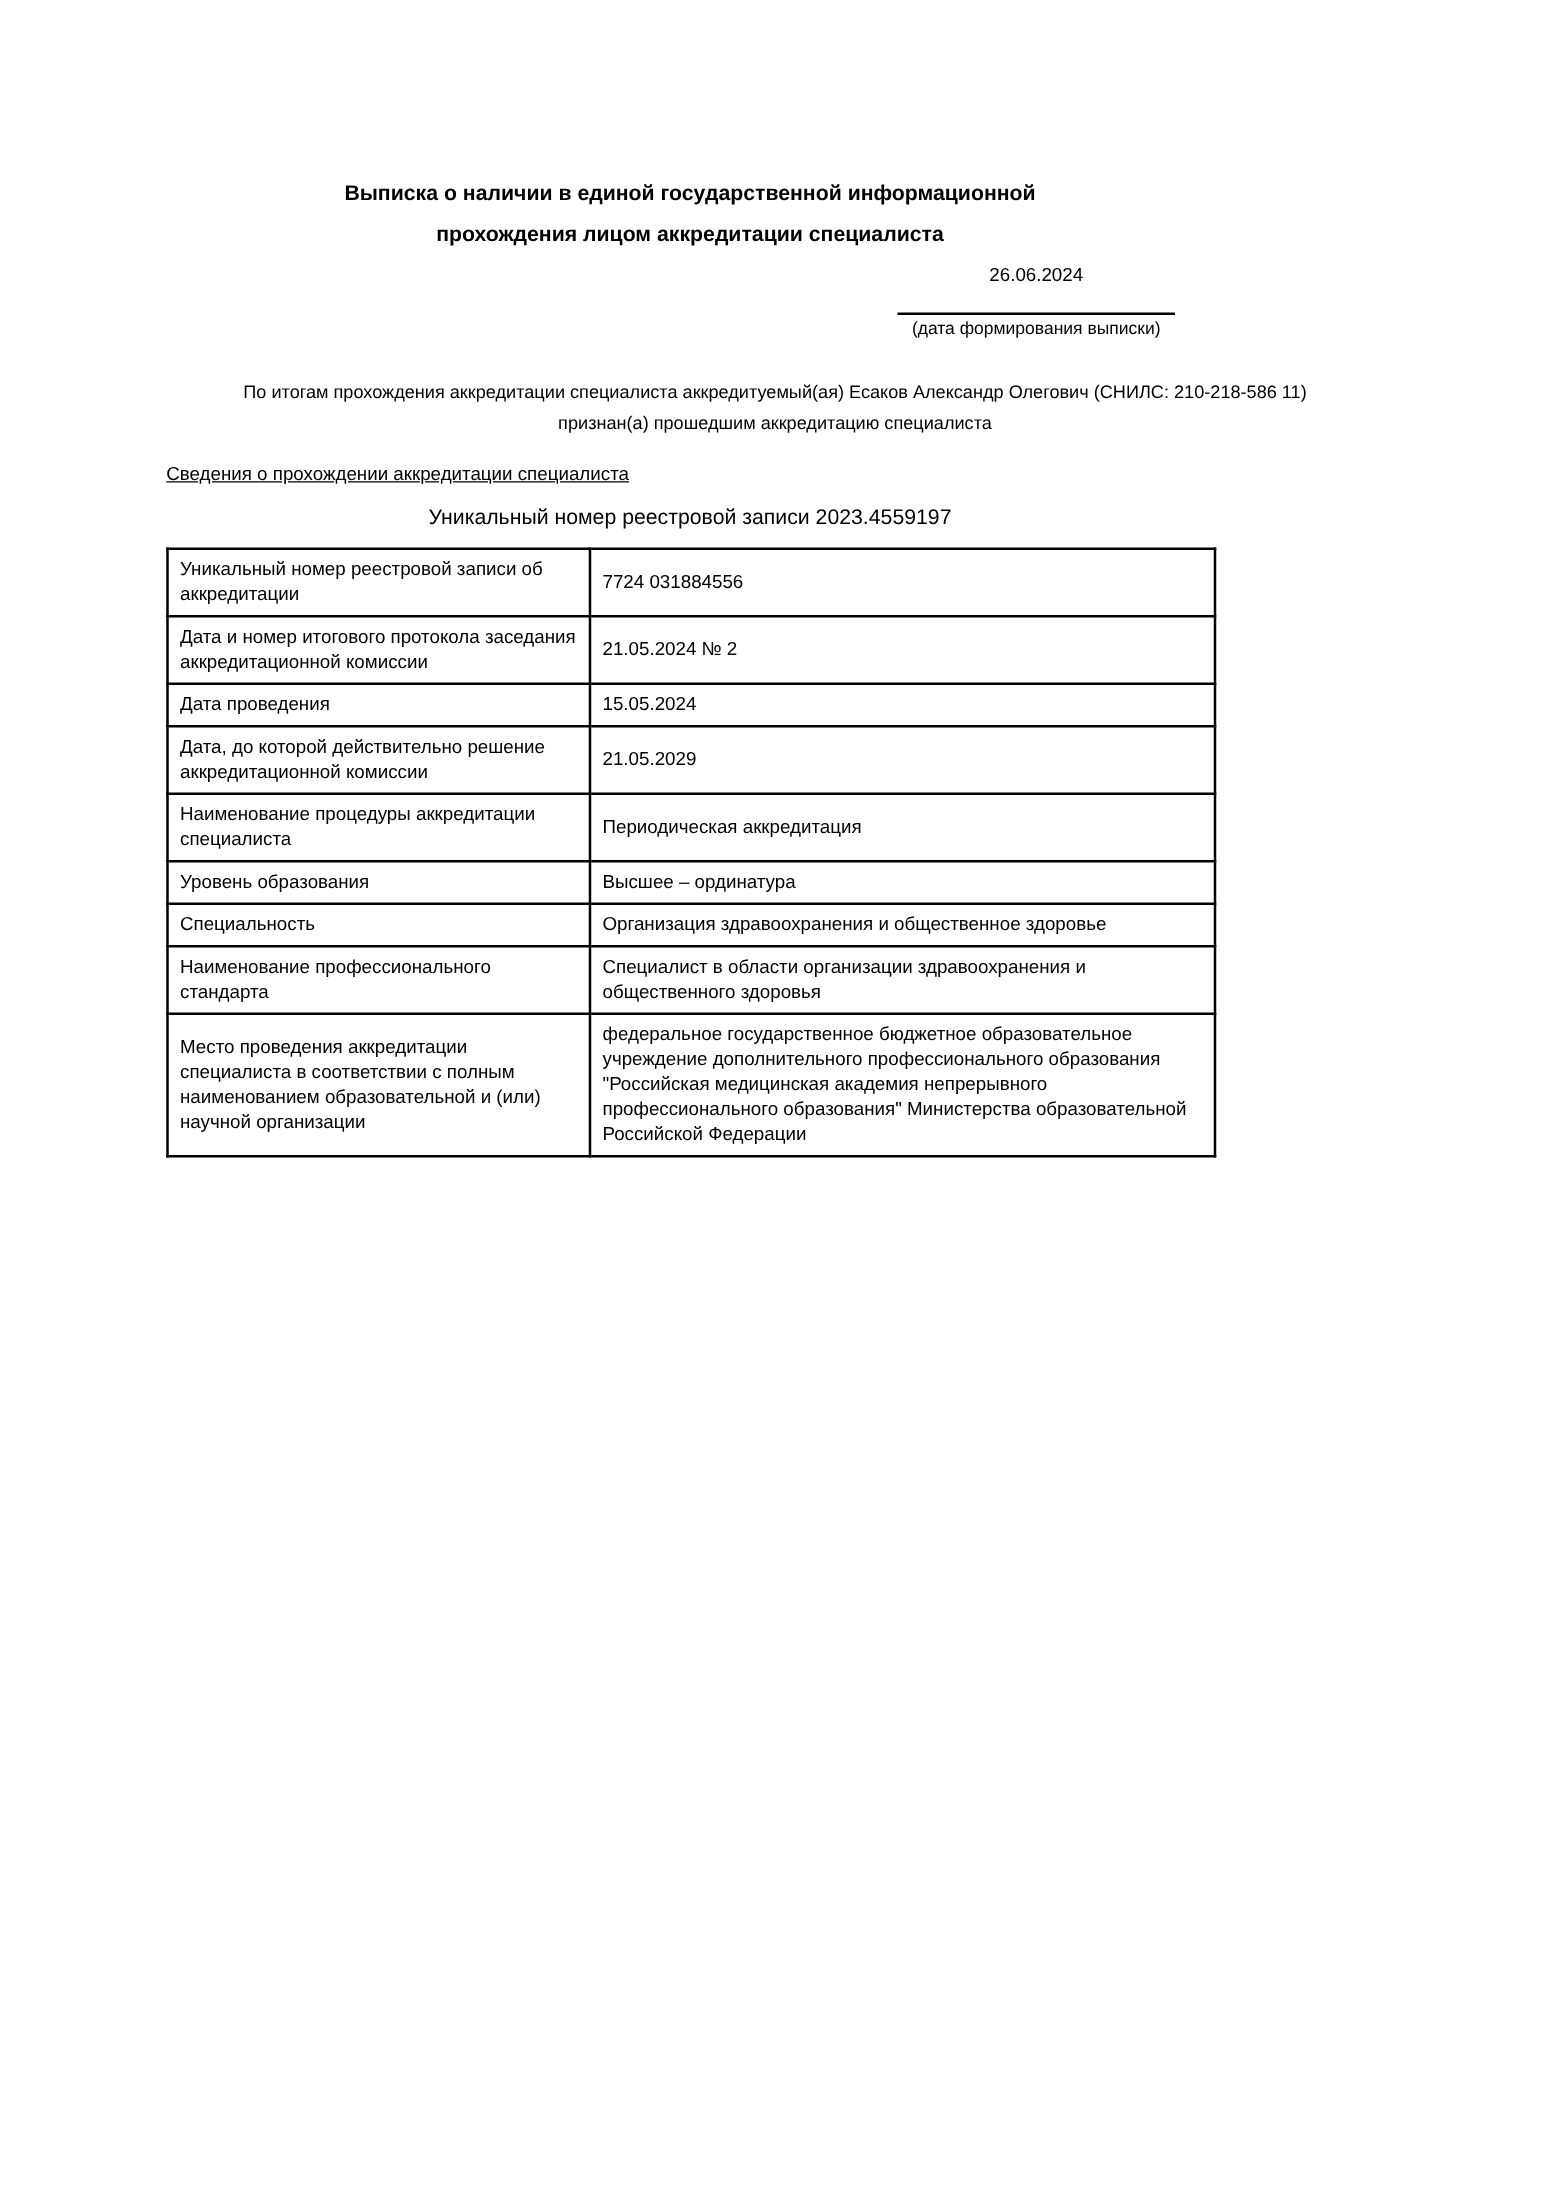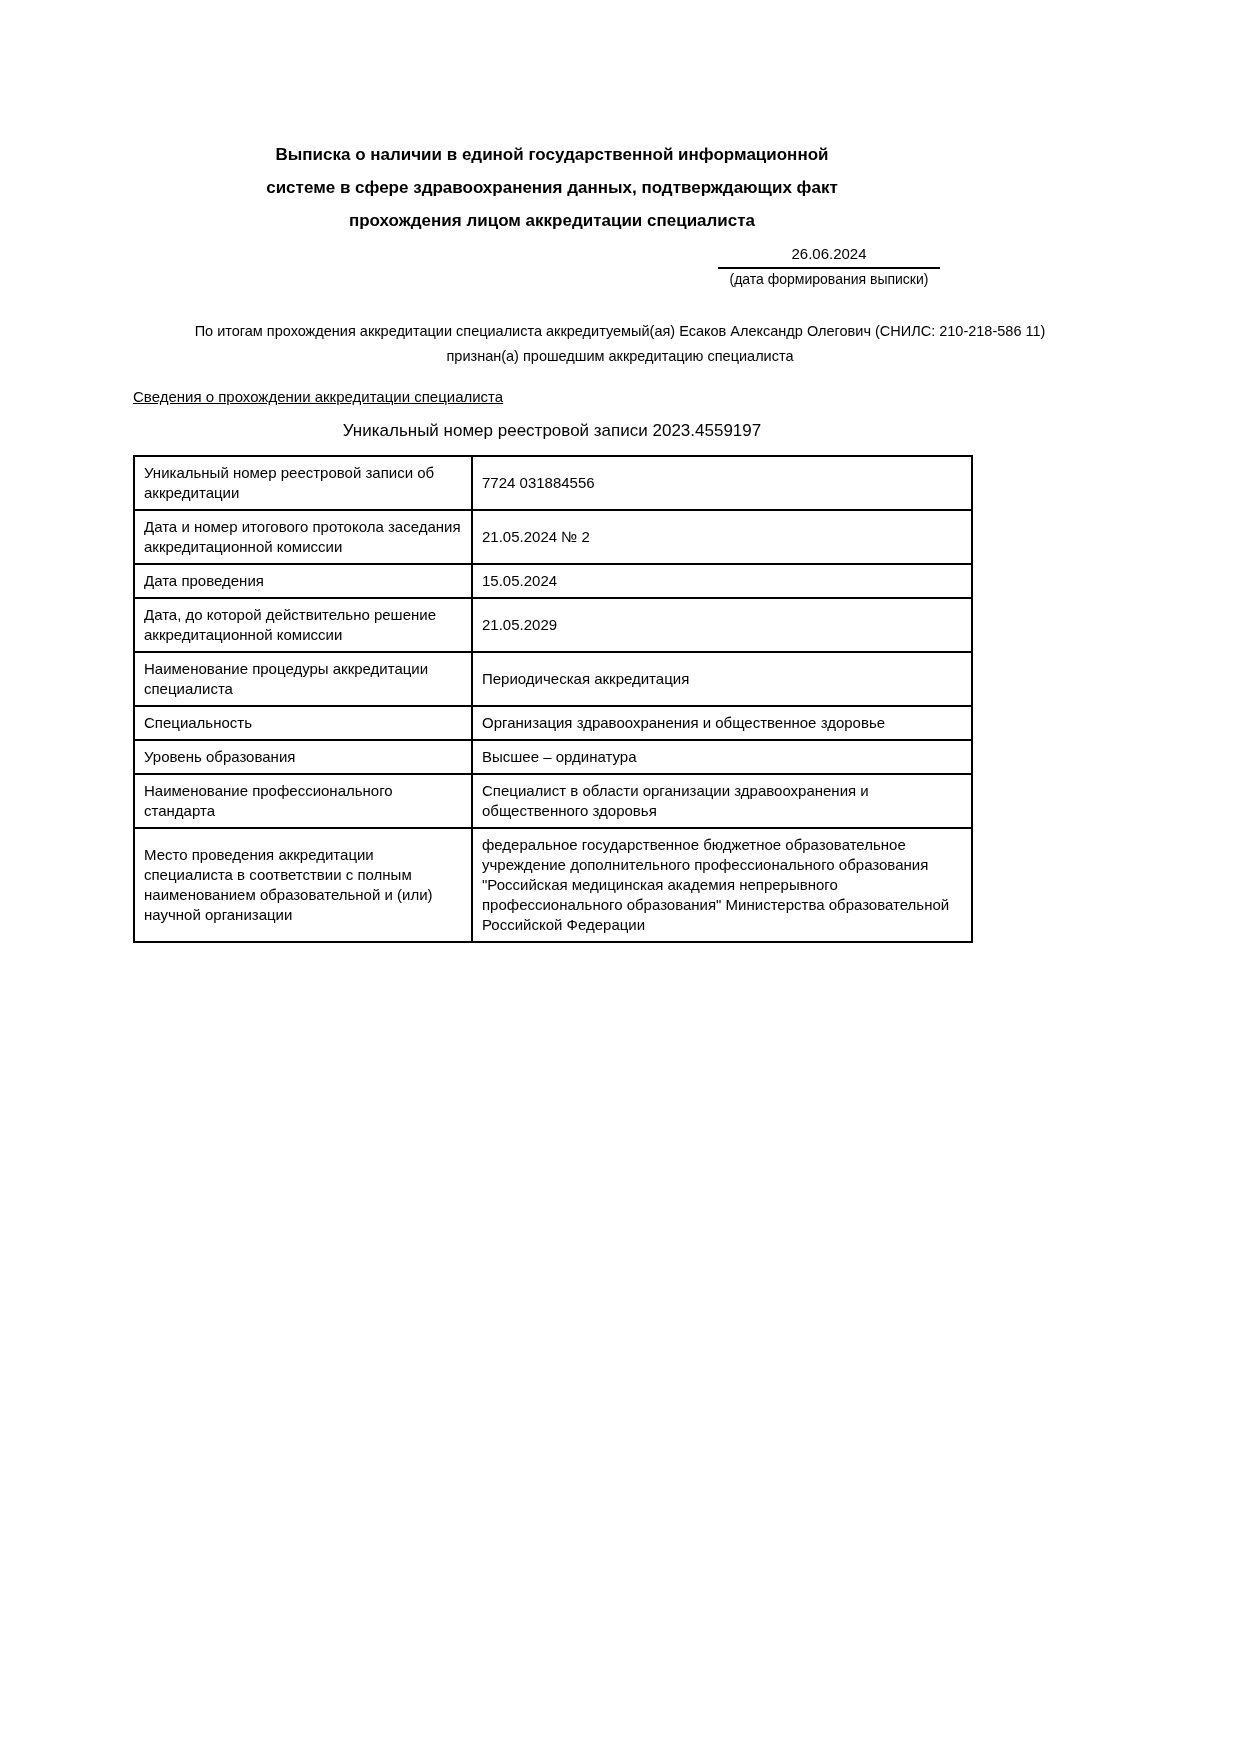--- a/index.html
+++ b/index.html
@@ -29,21 +29,21 @@
   .date-block {
     margin-top: 7px;
     margin-left: 718px;
     width: 222px;
     text-align: center;
   }
   .date-value {
     display: block;
     font-size: 15px;
     line-height: 20px;
-    padding-bottom: 3px;
+    padding-bottom: 19px;
     border-bottom: 2px solid #000000;
   }
   .date-caption {
     display: block;
     font-size: 14px;
     line-height: 19px;
     margin-top: 1px;
   }
   .intro {
     margin-top: 30px;
@@ -84,21 +84,20 @@
   }
   table.acc-table col.c-label { width: 338px; }
   table.acc-table col.c-value { width: 500px; }
 </style>
 </head>
 <body>
 
 <div class="content">
   <div class="doc-title">
     <div>Выписка о наличии в единой государственной информационной</div>
-    <div>системе в сфере здравоохранения данных, подтверждающих факт</div>
     <div>прохождения лицом аккредитации специалиста</div>
   </div>
 </div>
 
 <div class="date-block">
   <span class="date-value">26.06.2024</span>
   <span class="date-caption">(дата формирования выписки)</span>
 </div>
 
 <div class="intro">
@@ -130,26 +129,26 @@
       </tr>
       <tr>
         <td>Дата, до которой действительно решение аккредитационной комиссии</td>
         <td>21.05.2029</td>
       </tr>
       <tr>
         <td>Наименование процедуры аккредитации специалиста</td>
         <td>Периодическая аккредитация</td>
       </tr>
       <tr>
+        <td>Уровень образования</td>
+        <td>Высшее – ординатура</td>
+      </tr>
+      <tr>
         <td>Специальность</td>
         <td>Организация здравоохранения и общественное здоровье</td>
-      </tr>
-      <tr>
-        <td>Уровень образования</td>
-        <td>Высшее – ординатура</td>
       </tr>
       <tr>
         <td>Наименование профессионального стандарта</td>
         <td>Специалист в области организации здравоохранения и общественного здоровья</td>
       </tr>
       <tr>
         <td>Место проведения аккредитации специалиста в соответствии с полным наименованием образовательной и (или) научной организации</td>
         <td>федеральное государственное бюджетное образовательное учреждение дополнительного профессионального образования "Российская медицинская академия непрерывного профессионального образования" Министерства образовательной Российской Федерации</td>
       </tr>
     </tbody>

